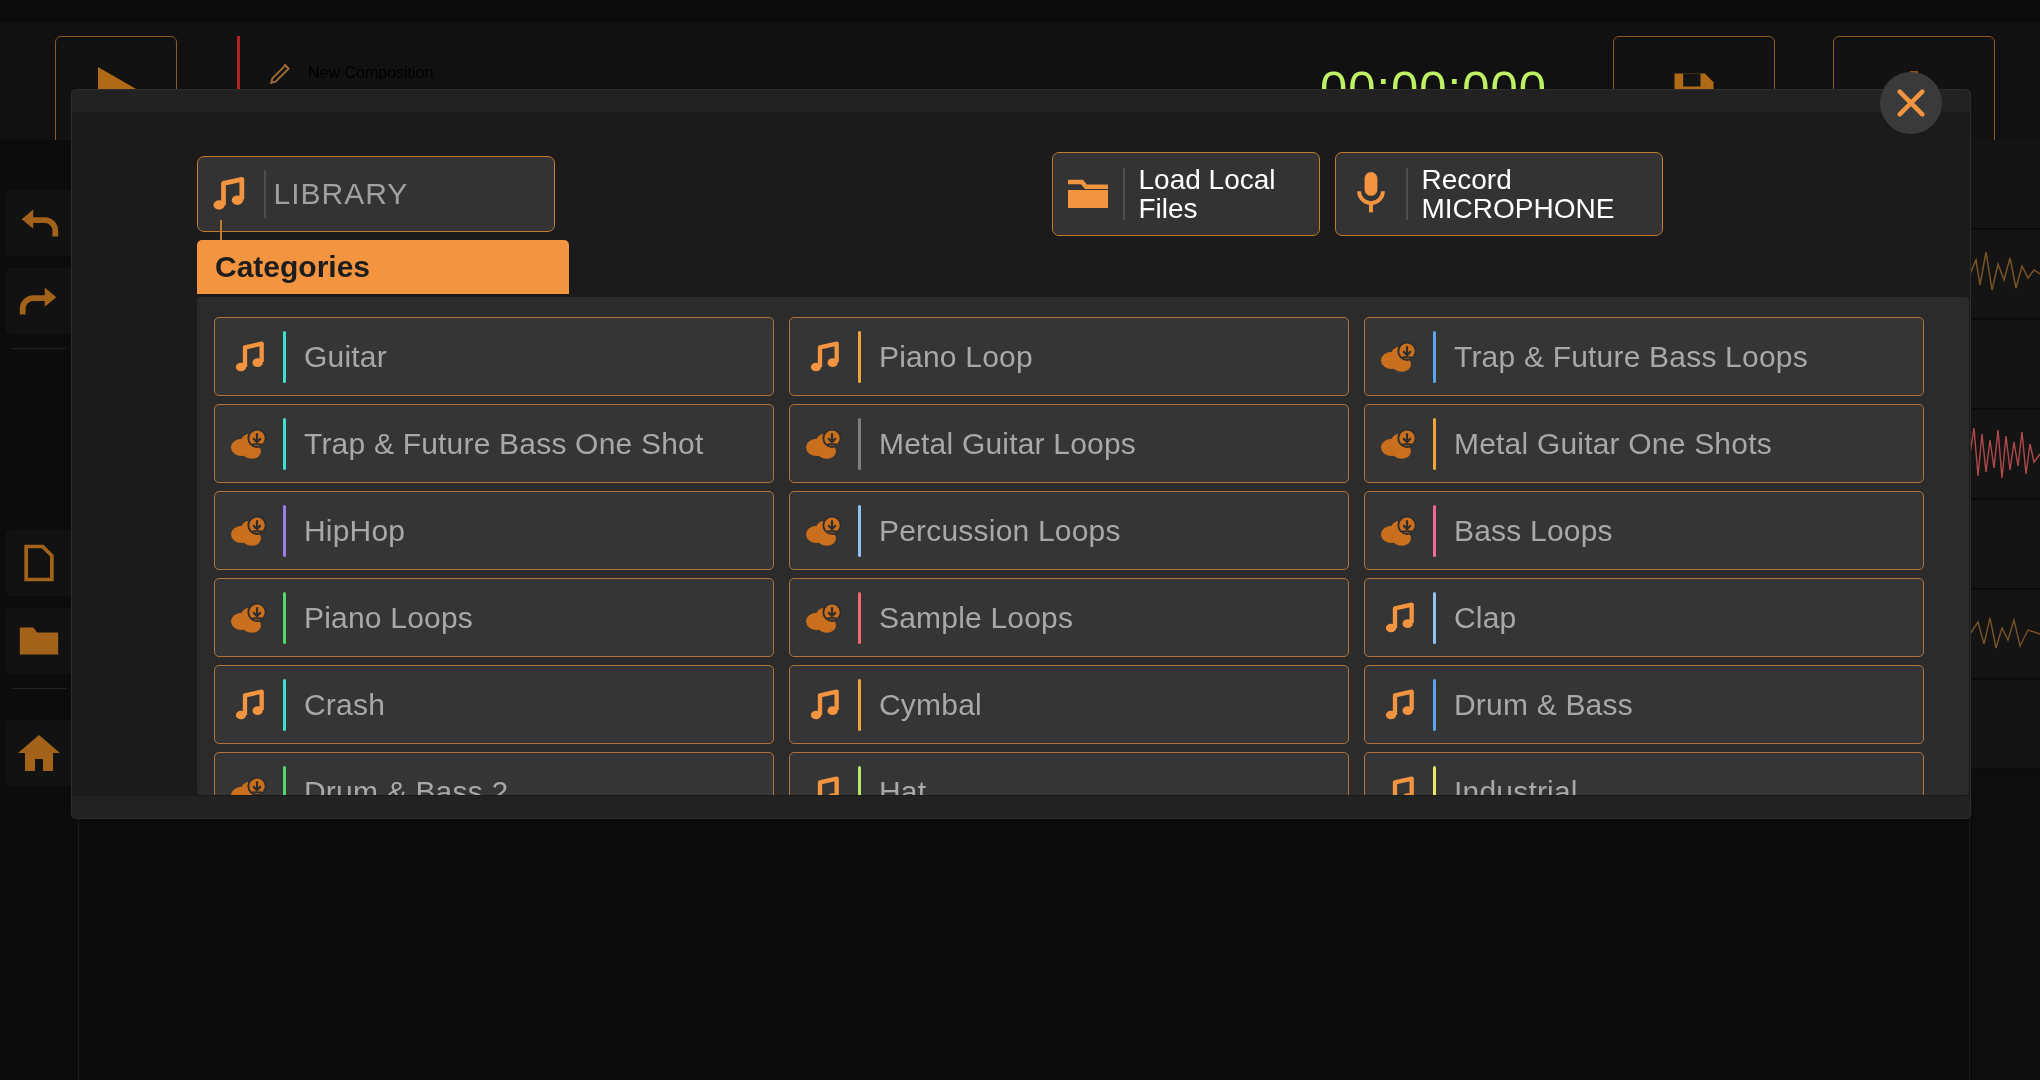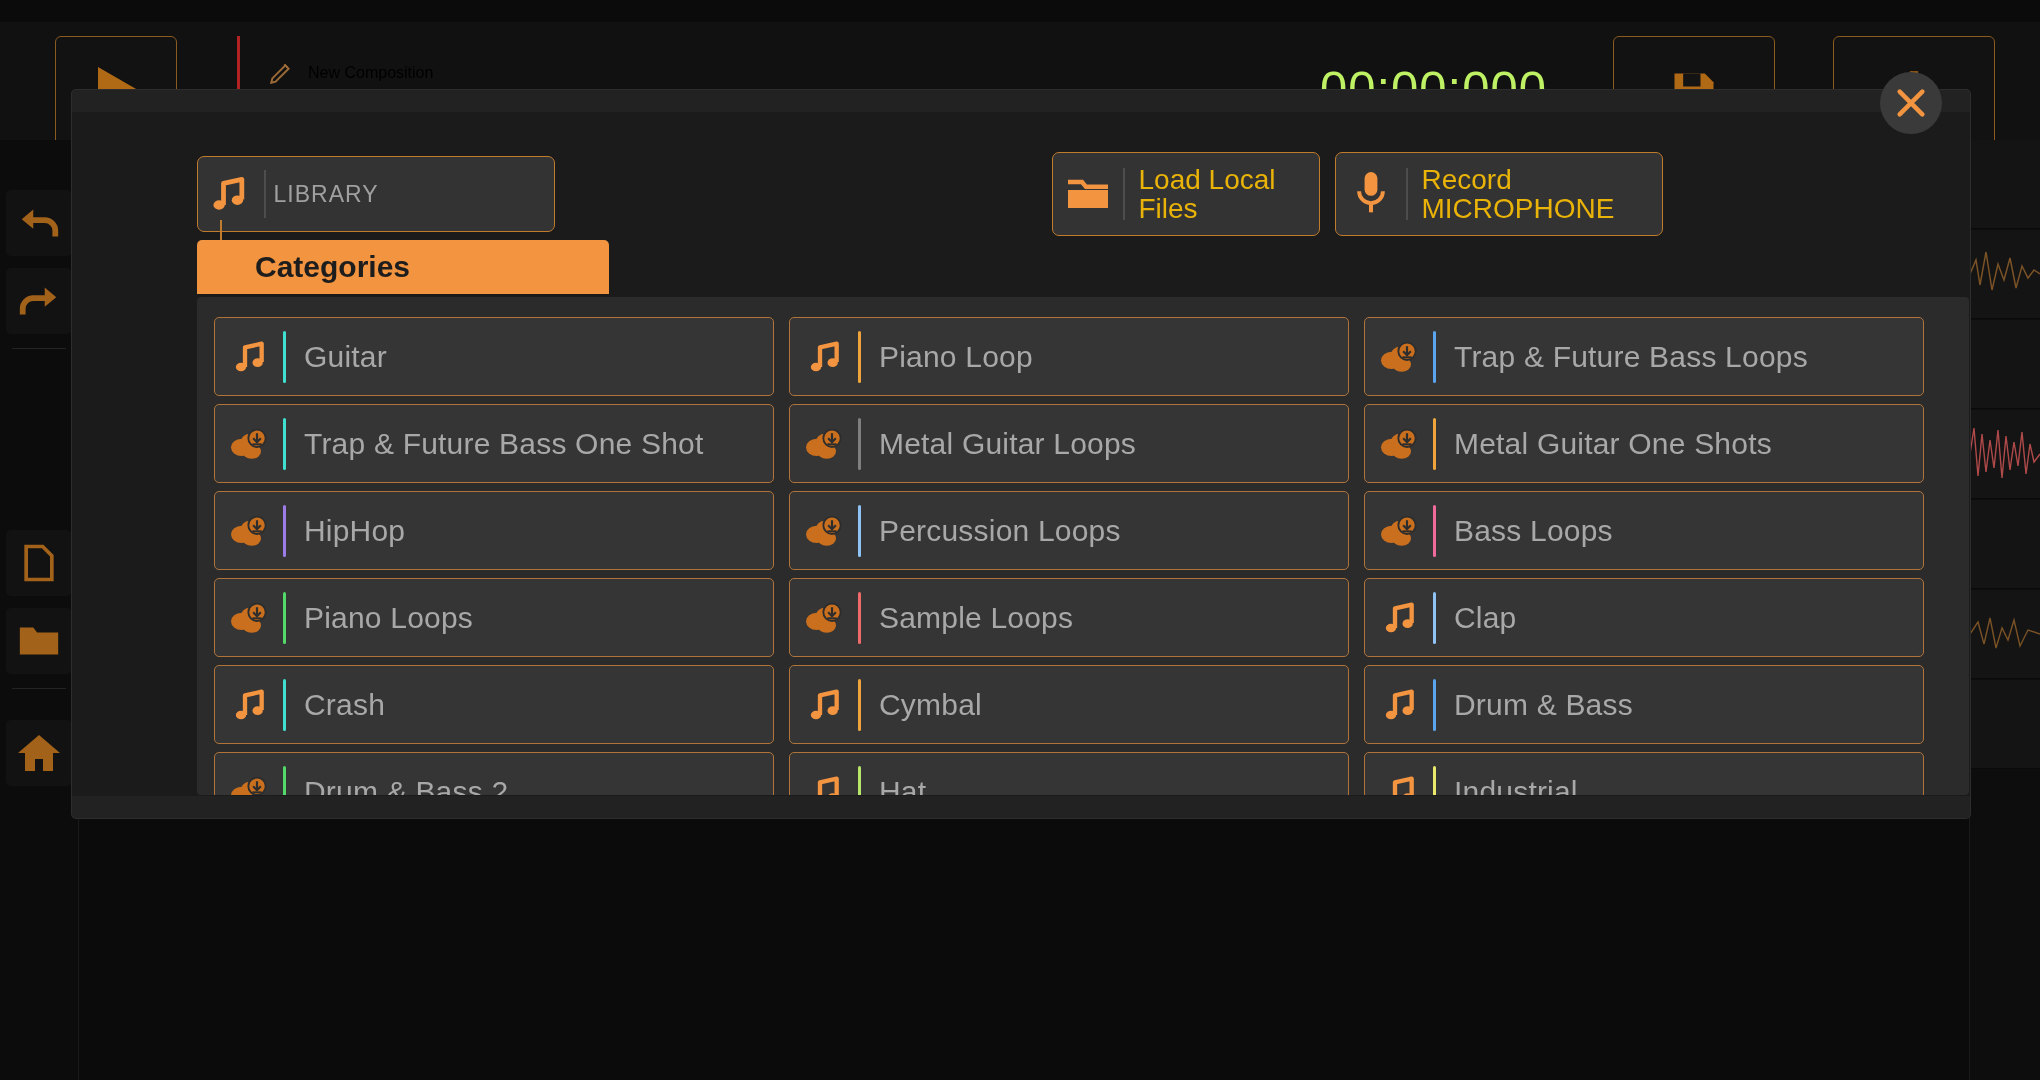--- a/index.html
+++ b/index.html
@@ -157,48 +157,48 @@
     left: 125px; top: 44px;
     width: 358px; height: 76px;
     border: 1.5px solid #c07b2c;
     border-radius: 7px;
     background: #333333;
     display: flex; align-items: center;
     box-sizing: border-box;
   }
   .lib-tab .ic { width: 62px; display:flex; justify-content:center; align-items:center; }
   .lib-tab .divider { width: 1.5px; height: 48px; background: #4d4d4d; margin: 0 8px 0 4px; }
-  .lib-tab .txt { color: #a0a0a0; font-size: 23px; letter-spacing: 1px; }
+  .lib-tab .txt { color: #a0a0a0; font-size: 30px; letter-spacing: 1px; }
 
   .hdr-btn {
     position: absolute;
     top: 40px;
     height: 84px;
     border: 1.5px solid #c07b2c;
     border-radius: 7px;
     background: #333333;
     display: flex; align-items: center;
     box-sizing: border-box;
   }
   #load-local-files-button { left: 980px; width: 268px; }
   #record-microphone-button { left: 1263px; width: 328px; }
   .hdr-btn .ic { width: 70px; display:flex; justify-content:center; align-items:center; }
   .hdr-btn .divider { width: 1.5px; height: 52px; background: #4d4d4d; margin-right: 14px; }
   .hdr-btn .txt {
-    color: #eab308; font-size: 28px; line-height: 1.05;
+    color: #ffffff; font-size: 28px; line-height: 1.05;
     white-space: pre-line;
   }
 
   .cat-tab {
     position: absolute;
     left: 125px; top: 128px;
     width: 372px; height: 54px;
     background: #f29440;
     border-radius: 5px 5px 0 0;
-    display: flex; align-items: center; padding-left: 40px;
+    display: flex; align-items: center;
   }
   .cat-tab span {
     color: #1d1d1d; font-size: 30px; font-weight: bold;
     margin-left: 18px;
   }
   .cat-tab-connector {
     position: absolute;
     left: 148px; top: 108px;
     width: 2px; height: 22px;
     background: #c07b2c;

